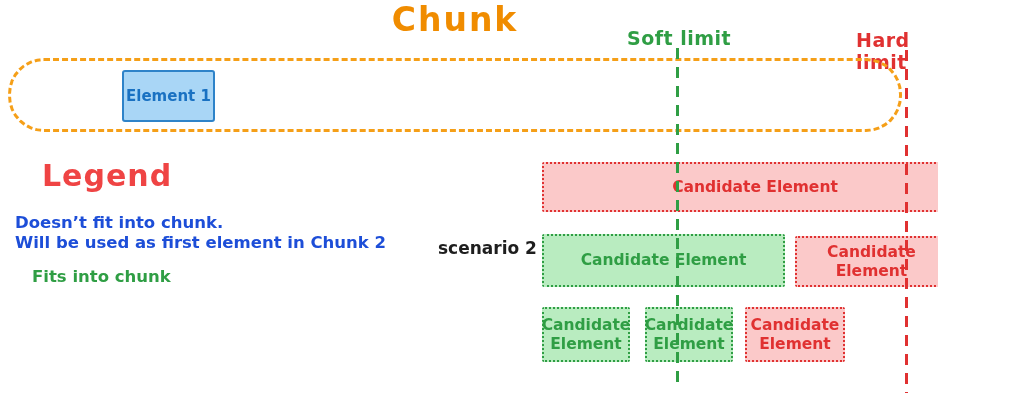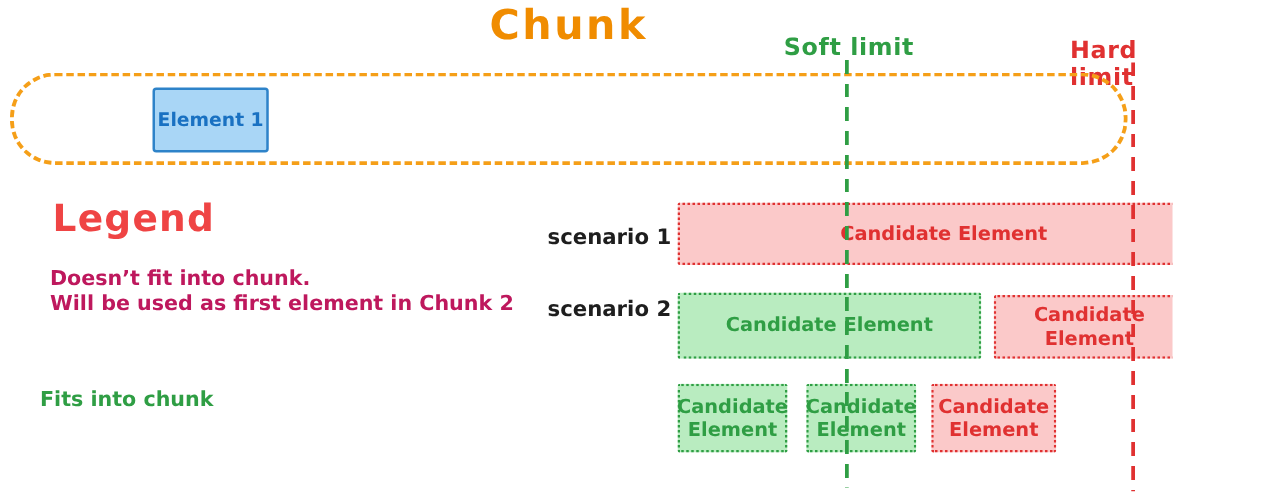--- a/index.html
+++ b/index.html
@@ -89,22 +89,22 @@
     letter-spacing: 1px;
     margin-left: 10px;
   }
   .legend-note {
     position: absolute;
     font-size: 16.5px;
     font-weight: 600;
     line-height: 20px;
     white-space: pre-line;
   }
-  .legend-note.red   { left: 40px; top: 213px; color: #be185d; }
-  .legend-note.green { left: 32px; top: 267px; color: #2f9e44; margin-top: 43px; }
+  .legend-note.red   { left: 15px; top: 213px; color: #1d4ed8; }
+  .legend-note.green { left: 32px; top: 267px; color: #2f9e44; }
 
   
   .scenario-label {
     position: absolute;
     left: 438px;
     font-size: 17px;
     font-weight: 600;
     color: #1e1e1e;
   }
   .scenario-label.s1 { top: 180px; }
@@ -156,21 +156,20 @@
   <div class="blue-box el1">Element 1</div>
 
   <div class="vline soft"></div>
   <div class="vline hard"></div>
 
   <div class="legend-heading">Legend</div>
   <div class="legend-note red">Doesn’t fit into chunk.
 Will be used as first element in Chunk 2</div>
   <div class="legend-note green">Fits into chunk</div>
 
-  <div class="scenario-label s1">scenario 1</div>
   <div class="scenario-label s2">scenario 2</div>
 
   <div class="cand-box red s1-red">Candidate Element</div>
 
   <div class="cand-box green s2-green">Candidate Element</div>
   <div class="cand-box red s2-red">Candidate
 Element</div>
 
   <div class="cand-box green s3-g1">Candidate
 Element</div>

